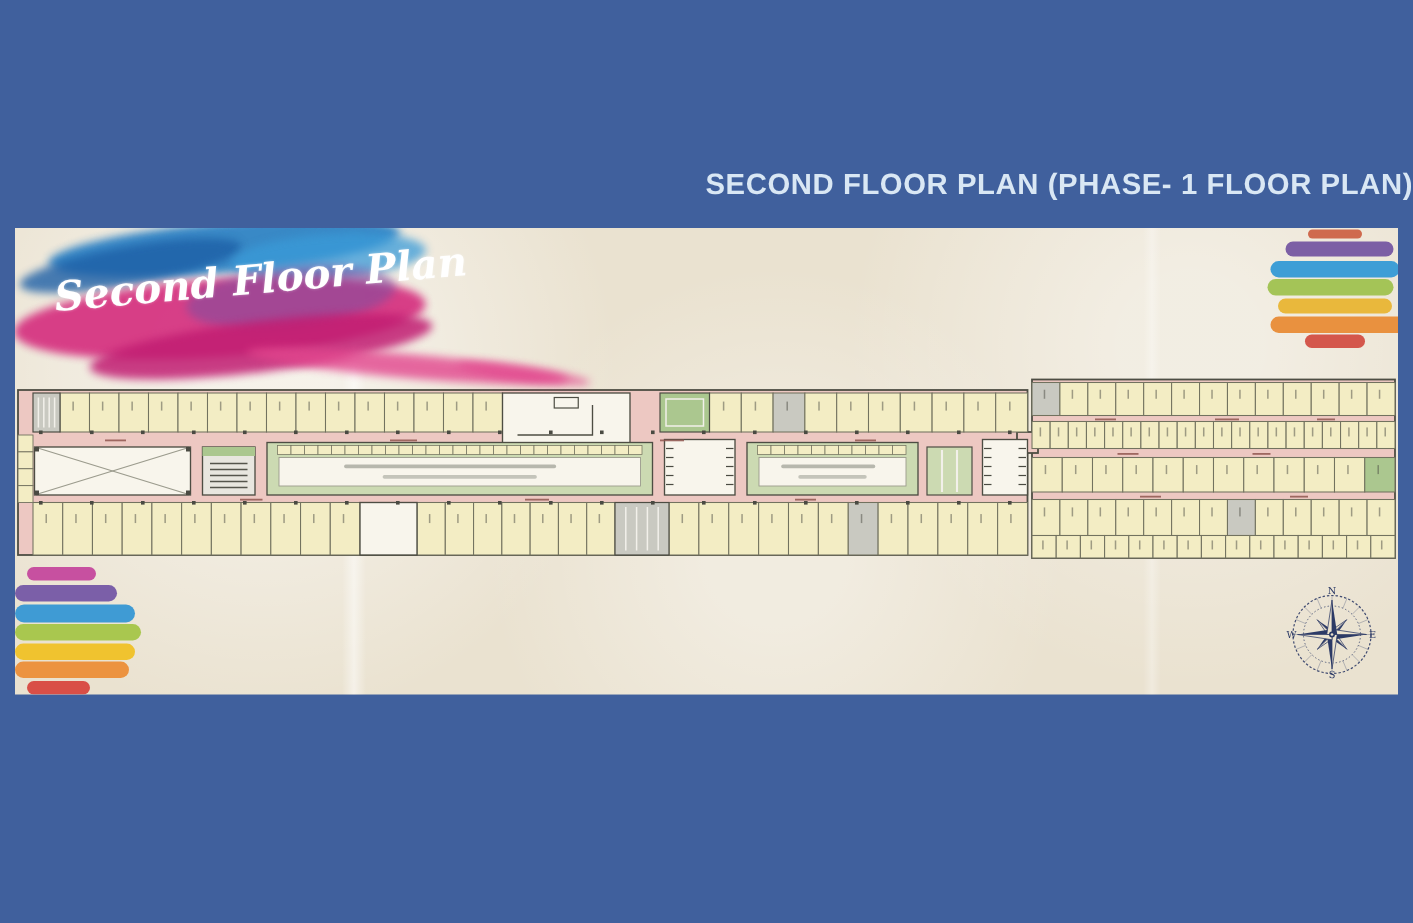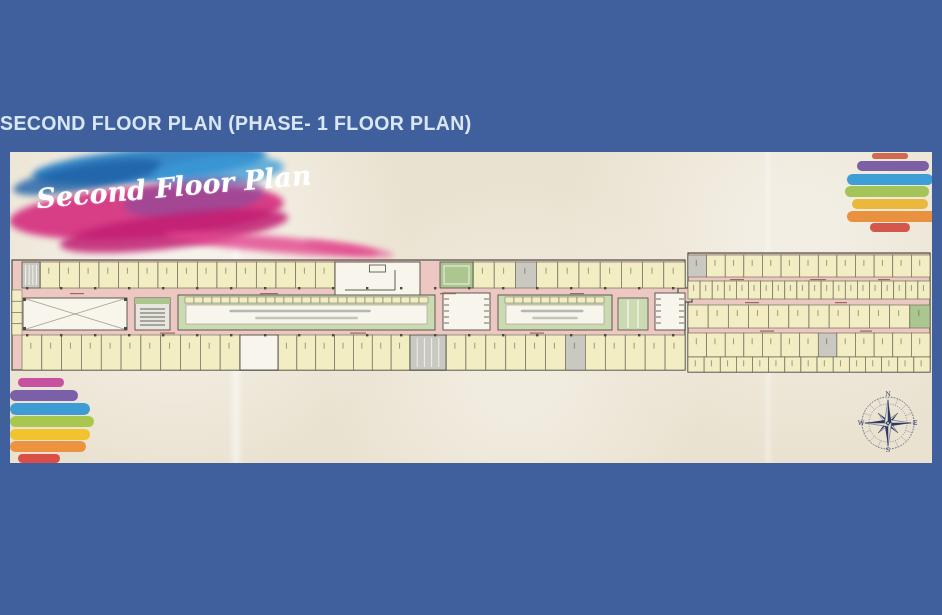--- a/index.html
+++ b/index.html
@@ -3,21 +3,21 @@
 <meta charset="utf-8">
 <style>
   html,body{margin:0;padding:0;}
   body{
     width:942px;height:615px;overflow:hidden;position:relative;
     background:var(--page-bg,#40609d);
     font-family:"Liberation Sans", sans-serif;
   }
   .page-title{
     position:absolute;top:112px;left:0;width:100%;
-    text-align:left;font-size:19.5px;font-weight:bold;letter-spacing:.4px;
+    text-align:right;font-size:19.5px;font-weight:bold;letter-spacing:.4px;
     color:var(--title-color,#d9e7f4);
   }
   .plan{
     position:absolute;left:10px;top:152px;width:922px;height:311px;
     overflow:hidden;
     background:
       radial-gradient(circle at 18% 30%, rgba(255,255,255,.55) 0 6%, rgba(255,255,255,0) 30%),
       radial-gradient(circle at 55% 70%, rgba(255,255,255,.35) 0 8%, rgba(255,255,255,0) 35%),
       radial-gradient(circle at 85% 25%, rgba(255,255,255,.4) 0 6%, rgba(255,255,255,0) 28%),
       var(--paper,#eae2d0);

